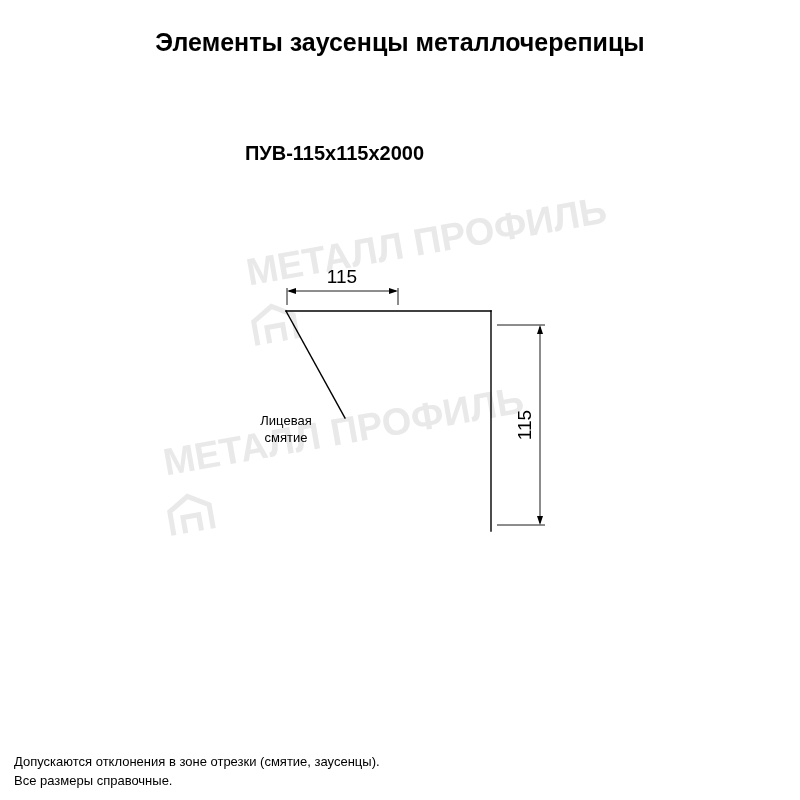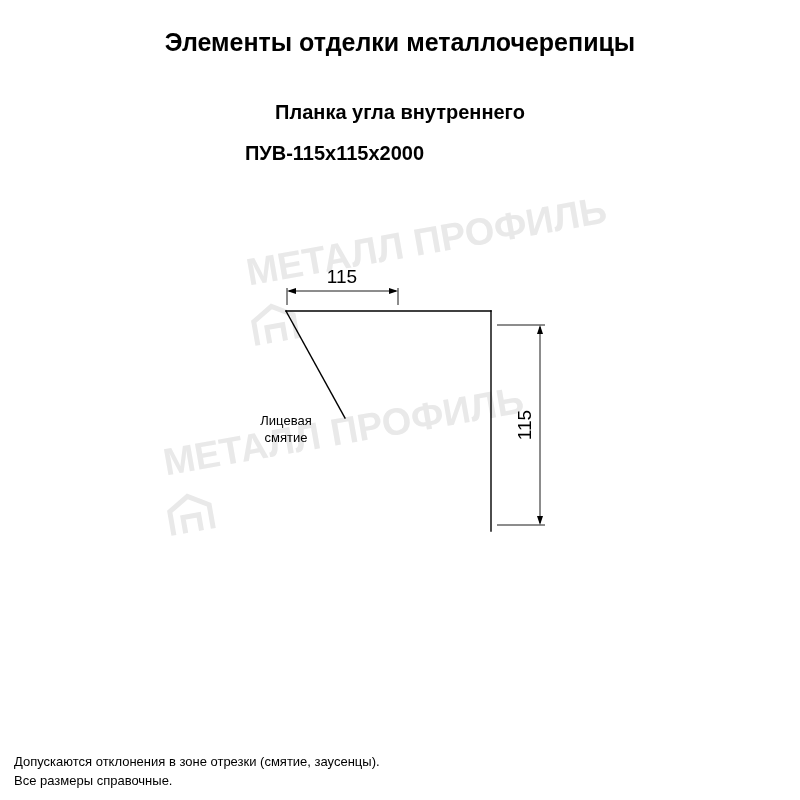--- a/index.html
+++ b/index.html
@@ -119,22 +119,21 @@
       <path d="M20 44 L20 28 L36 28 L36 44"></path>
     </g>
   </svg>
   <svg class="wm-logo" style="left:163px; top:486px;" width="80" height="60" viewBox="0 0 80 60">
     <g transform="rotate(-10 40 30)" fill="none" stroke="#e9e9e9" stroke-width="5">
       <path d="M8 44 L8 20 L28 8 L48 20 L48 44"></path>
       <path d="M20 44 L20 28 L36 28 L36 44"></path>
     </g>
   </svg>
 
-  <div class="title-main">Элементы отделки металлочерепицы</div>
-  <div class="subtitle-1">Планка угла внутреннего</div>
+  <div class="title-main">Элементы заусенцы металлочерепицы</div>
   <div class="subtitle-2">ПУВ-115x115x2000</div>
 
   <svg class="drawing" viewBox="0 0 800 800">
 
     <g stroke="#000000" stroke-width="1.4" fill="none" stroke-linecap="square">
 
       <path d="M286 311 L491 311"></path>
 
       <path d="M491 311 L491 531"></path>
 

